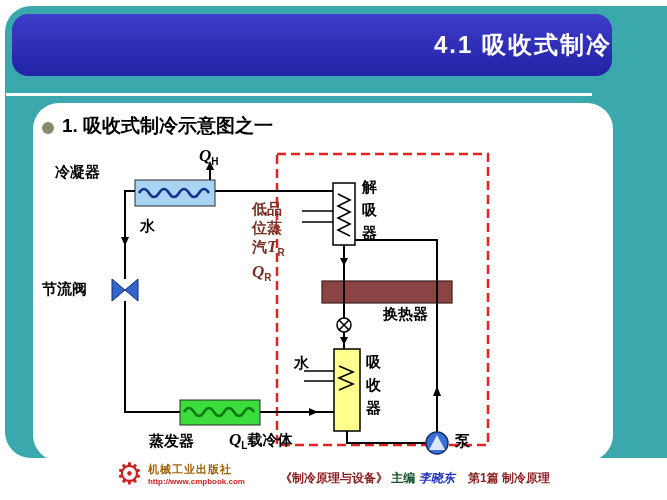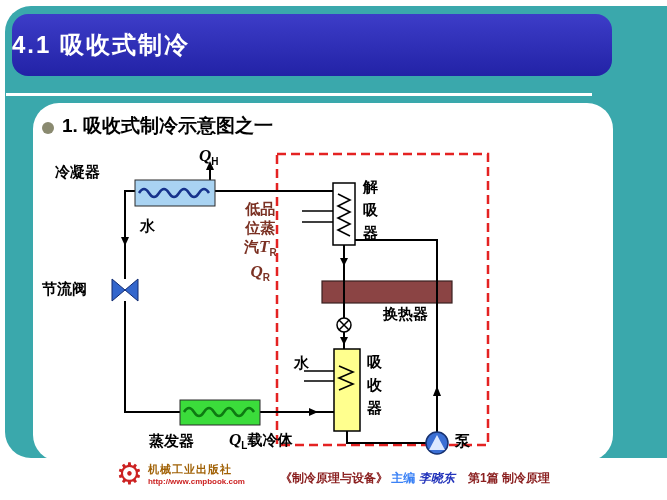--- a/index.html
+++ b/index.html
@@ -3,42 +3,42 @@
 <meta charset="utf-8">
 <style>
   html,body{margin:0;padding:0;}
   body{width:667px;height:500px;background:#ffffff;overflow:hidden;
        font-family:"Liberation Sans","DejaVu Sans",sans-serif;}
   .slide{position:relative;width:667px;height:500px;}
   .teal-bg{position:absolute;left:5px;top:6px;width:662px;height:452px;
        background:#3aa8ac;border-radius:26px 0 0 26px;}
   .header{position:absolute;left:12px;top:14px;width:600px;height:62px;
        background:linear-gradient(#3d3dc8,#2222a6);border-radius:16px;
-       display:flex;align-items:center;justify-content:flex-start;}
+       display:flex;align-items:center;justify-content:flex-end;}
   .header span{color:#ffffff;font-weight:bold;font-size:24px;letter-spacing:2px;}
   .header-rule{position:absolute;left:6px;top:93px;width:586px;height:3px;background:#ffffff;}
   .panel{position:absolute;left:33px;top:103px;width:580px;height:358px;
        background:#ffffff;border-radius:26px;}
   .footer-strip{position:absolute;left:0;top:458px;width:667px;height:42px;background:#ffffff;}
   .bullet-dot{position:absolute;left:42px;top:122px;width:12px;height:12px;border-radius:50%;
        background:#8a8a70;}
   .bullet-text{position:absolute;left:62px;top:113px;font-size:19px;font-weight:bold;color:#000;}
-  .lbl{position:absolute;font-weight:bold;font-size:15px;color:#000;white-space:nowrap;line-height:1.15;text-align:center;}
+  .lbl{position:absolute;font-weight:bold;font-size:15px;color:#000;white-space:nowrap;line-height:1.15;}
   .vert{width:17px;white-space:normal;line-height:23px;font-family:Liberation Mono, monospace;}
   .steam{color:#7b3123;line-height:19px;}
   .qsym{font-family:"Liberation Serif","DejaVu Serif",serif;font-style:italic;font-weight:bold;font-size:17px;}
   sub{font-size:10px;font-weight:bold;}
   svg{position:absolute;left:0;top:0;pointer-events:none;}
   .footer-logo{position:absolute;left:116px;top:459px;display:flex;align-items:center;gap:5px;}
   .gear{color:#cc2222;font-size:30px;line-height:30px;}
   .pubname{font-size:11px;font-weight:bold;color:#a16207;letter-spacing:1px;font-family:Liberation Serif, serif;}
   .puburl{font-size:8px;font-weight:bold;color:#cc2222;text-align:center;}
   .bookinfo{position:absolute;left:280px;top:470px;font-size:12px;font-weight:bold;white-space:nowrap;}
   .dred{color:#8b2020;}
-  .red{color:#3b82f6;}
+  .red{color:#14532d;}
   .blue{color:#2233bb;font-style:italic;}
   .sp{margin-left:10px;}
 </style>
 </head>
 <body>
 
 <div class="slide">
 
   <div class="teal-bg"></div>
 
@@ -119,21 +119,21 @@
   <div class="lbl" style="left:140px;top:217px">水</div>
 
   <div class="lbl" style="left:42px;top:280px">节流阀</div>
 
   <div class="lbl" style="left:149px;top:432px">蒸发器</div>
 
   <div class="lbl" style="left:229px;top:430px">
     <span class="qsym">Q</span><sub>L</sub><span>载冷体</span>
   </div>
 
-  <div class="lbl steam" style="left:244px;top:199px">
+  <div class="lbl steam" style="left:252px;top:199px">
     <div>低品</div>
     <div>位蒸</div>
     <div><span>汽</span><span class="qsym">T</span><sub>R</sub></div>
     <div><span class="qsym">Q</span><sub>R</sub></div>
   </div>
 
   <div class="lbl vert" style="left:362px;top:177px">解吸器</div>
 
   <div class="lbl" style="left:383px;top:305px">换热器</div>
 

